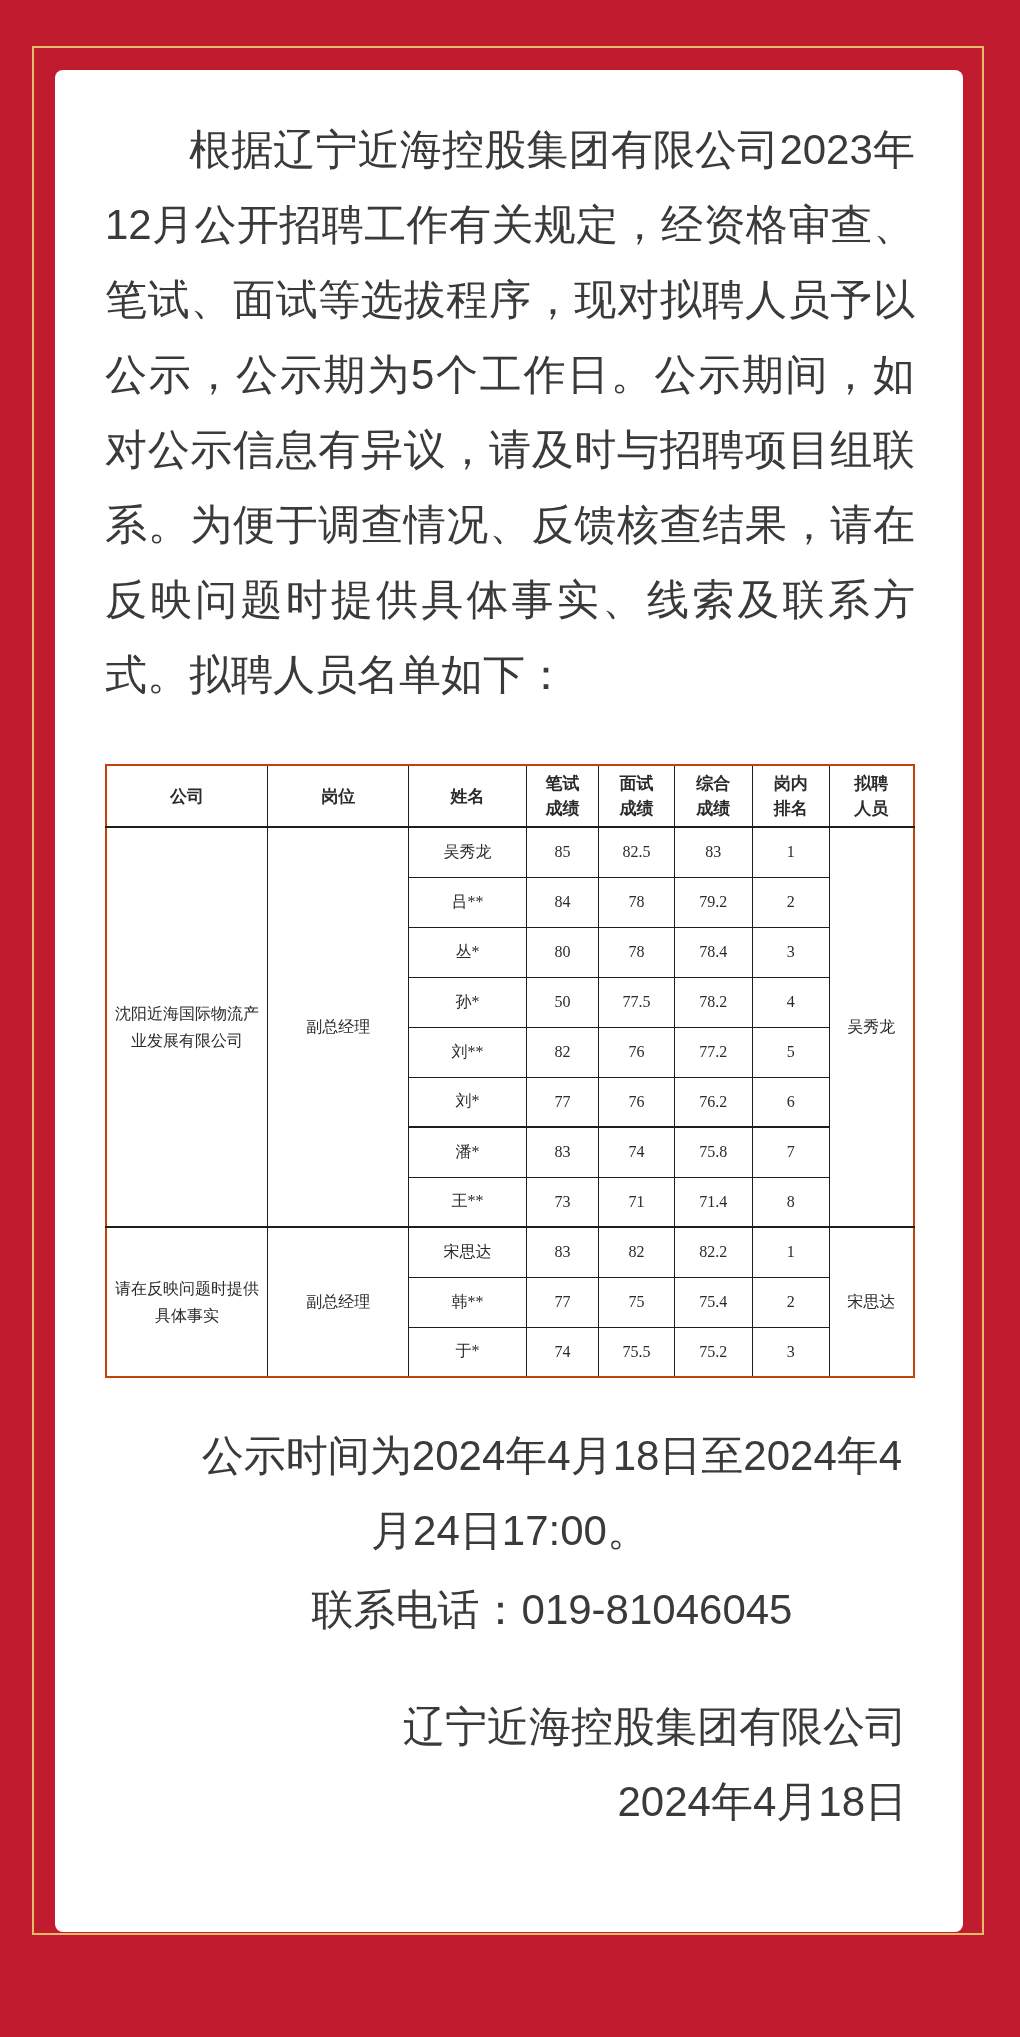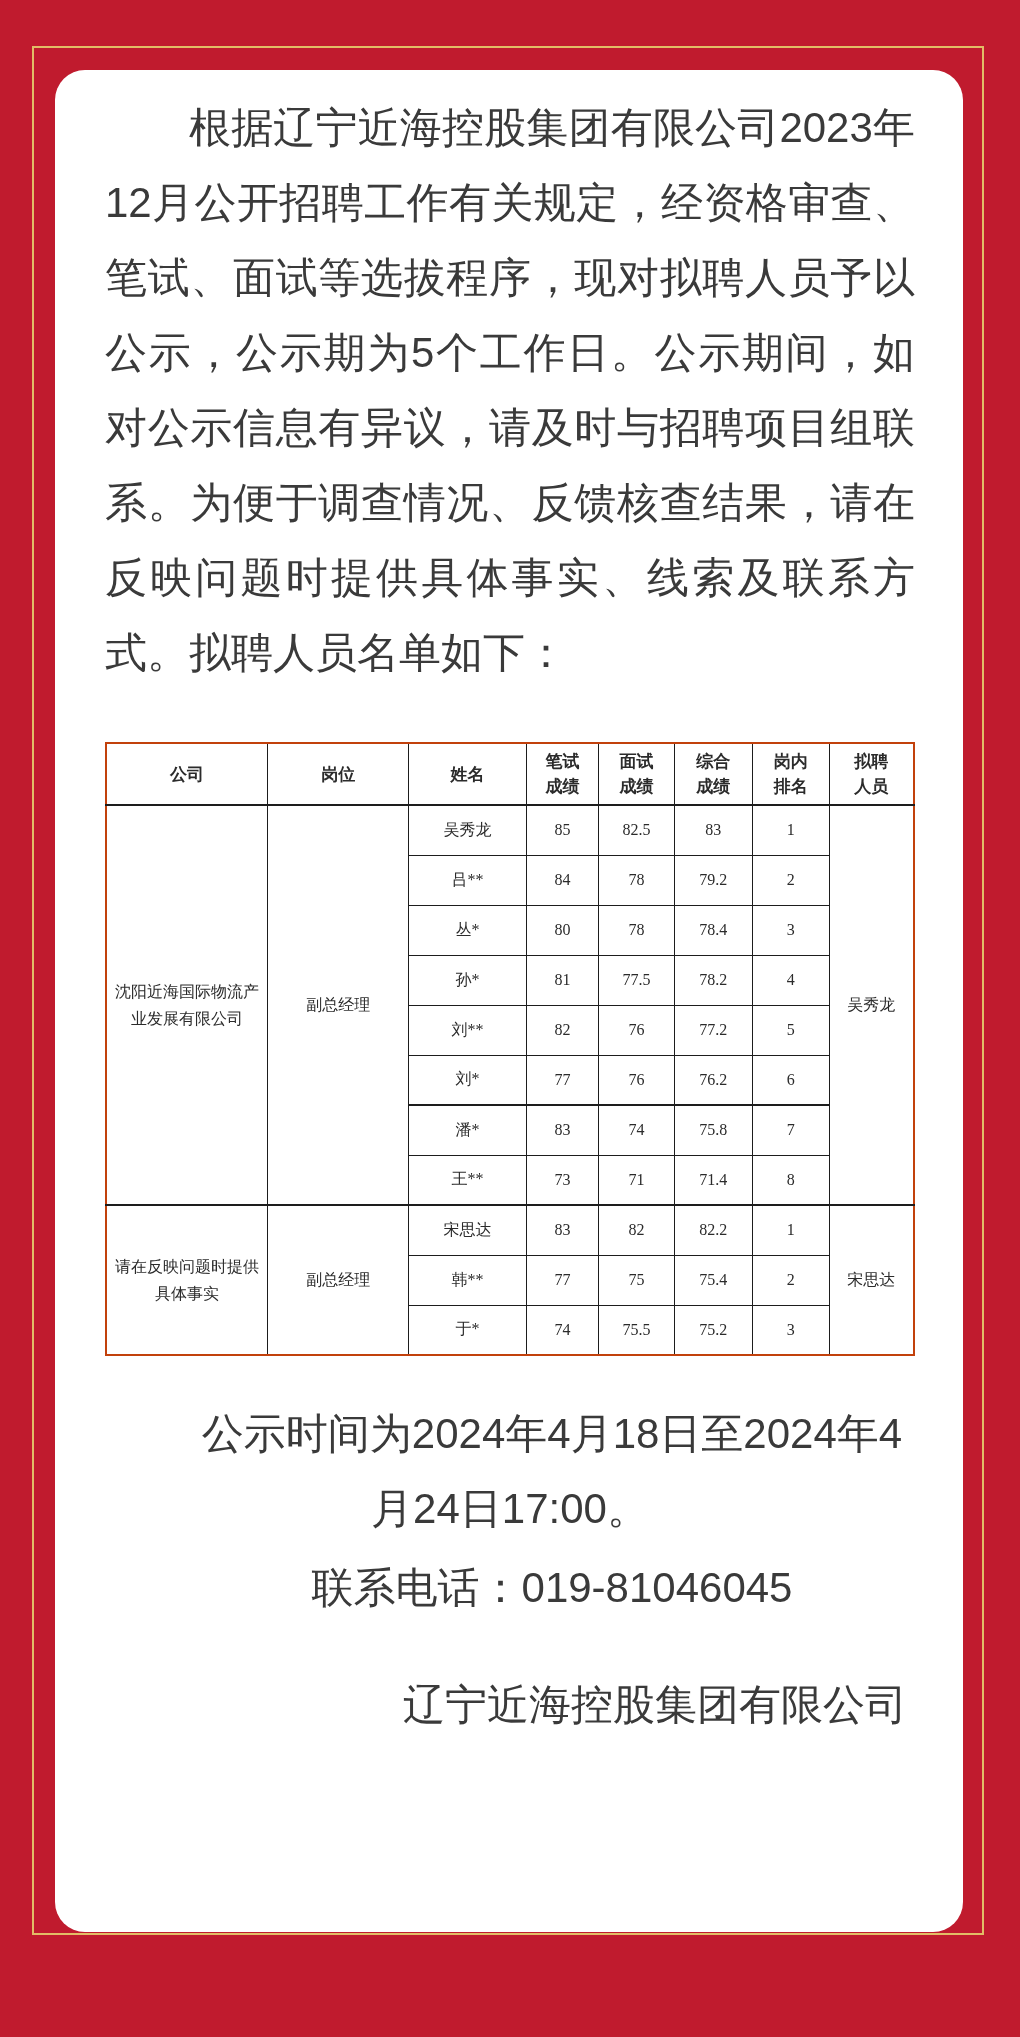--- a/index.html
+++ b/index.html
@@ -15,23 +15,23 @@
     left:32px;top:46px;
     width:952px;height:1889px;
     border:2px solid #e2bd66;
     box-sizing:border-box;
   }
   .panel{
     position:absolute;
     left:55px;top:70px;
     width:908px;height:1862px;
     background:#ffffff;
-    border-radius:30px;
+    border-radius:8px;
     box-sizing:border-box;
-    padding:20px 48px 0 50px;
+    padding:42px 48px 0 50px;
     overflow:hidden;
   }
   .body-text{
     margin:0;
     font-size:42px;
     line-height:75px;
     color:#3a3a3a;
     text-align:justify;
     text-indent:2em;
   }
@@ -156,21 +156,21 @@
         </tr>
         <tr>
           <td>丛*</td>
           <td>80</td>
           <td>78</td>
           <td>78.4</td>
           <td>3</td>
         </tr>
         <tr>
           <td>孙*</td>
-          <td>81</td>
+          <td>50</td>
           <td>77.5</td>
           <td>78.2</td>
           <td>4</td>
         </tr>
         <tr>
           <td>刘**</td>
           <td>82</td>
           <td>76</td>
           <td>77.2</td>
           <td>5</td>
@@ -224,16 +224,17 @@
   </table>
 
   <div class="footer-block">
     <p>公示时间为2024年4月18日至2024年4月24日17:00。</p>
     <p>联系电话：019-81046045</p>
   </div>
 
   <div class="signature">
     <div class="sig-inner">
       <div class="sig-company">辽宁近海控股集团有限公司</div>
+      <div class="sig-date">2024年4月18日</div>
     </div>
   </div>
 
 </div>
 
 </body></html>

